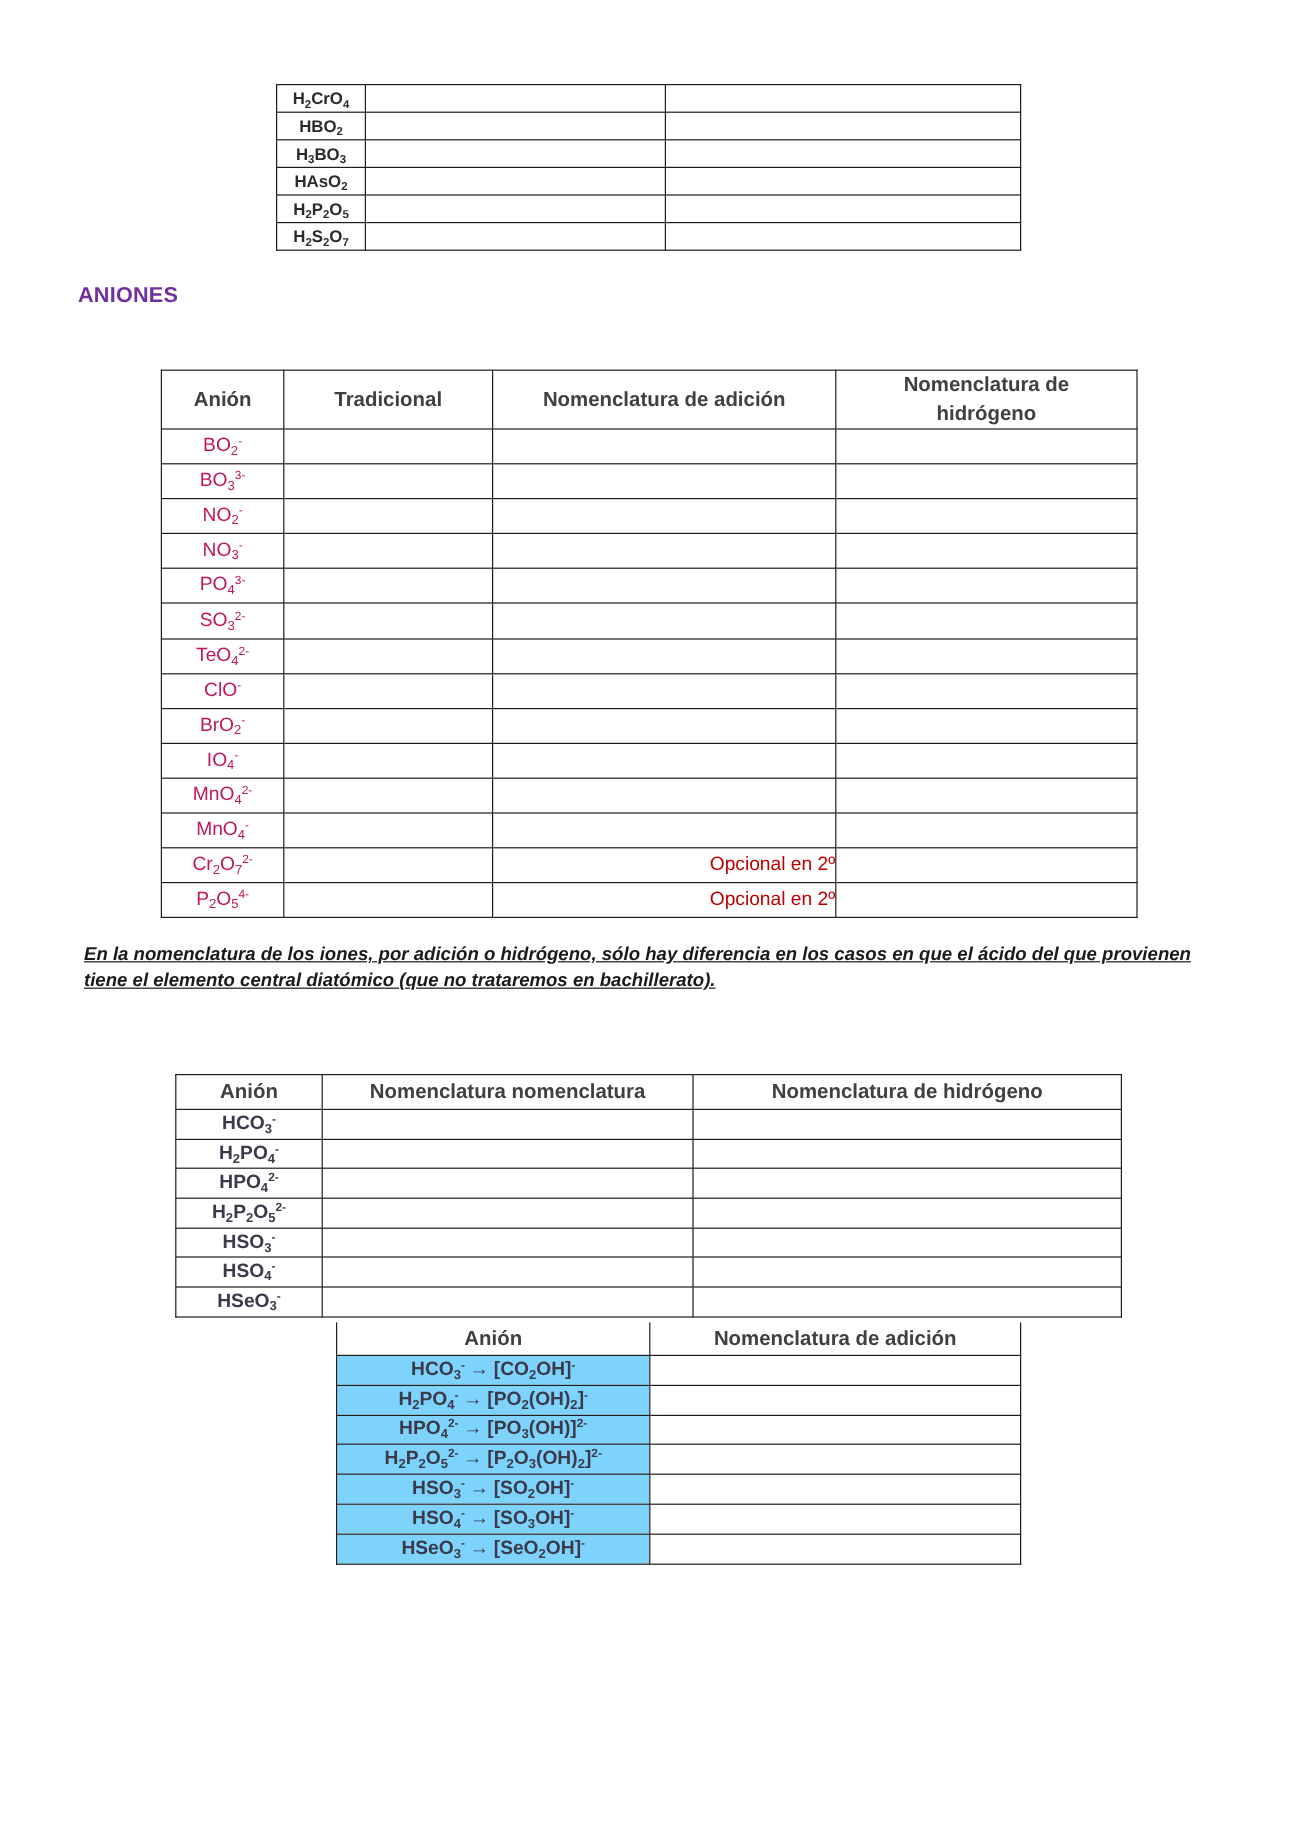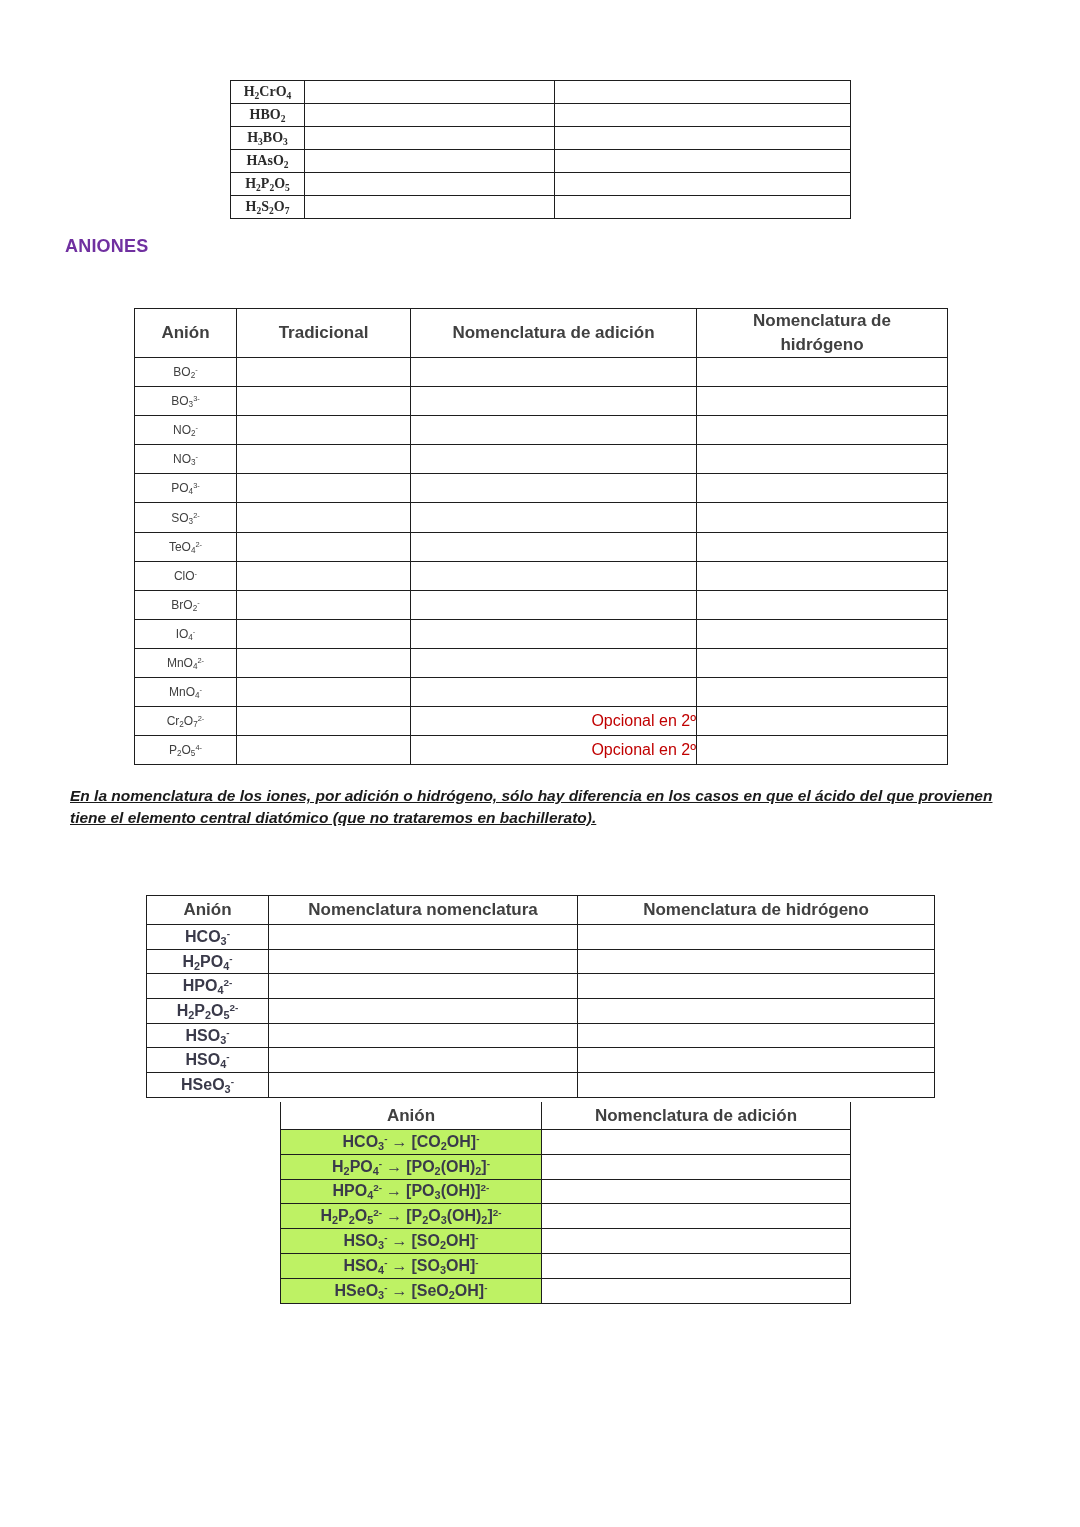--- a/index.html
+++ b/index.html
@@ -6,46 +6,46 @@
   body { width: 1080px; height: 1527px; position: relative; overflow: hidden;
          font-family: "Liberation Sans", "DejaVu Sans", sans-serif; color: #3a3a3a; }
   .abs { position: absolute; }
   table { border-collapse: collapse; table-layout: fixed; position: absolute; }
   td, th { border: 1.5px solid #1e1e1e; padding: 0; text-align: center; vertical-align: middle;
            overflow: hidden; white-space: nowrap; }
   sub { font-size: 0.68em; vertical-align: -0.28em; line-height: 0; }
   sup { font-size: 0.62em; vertical-align: 0.55em; line-height: 0; }
 
   
-  #t1 { left: 230px; top: 80px; width: 620px; font-family: Liberation Serif, serif; }
+  #t1 { left: 230px; top: 70px; width: 620px; }
   #t1 td { height: 22px; font-size: 14px; font-weight: bold; color: #2b2b2b; }
 
   
   #sec-title { left: 65px; top: 236px; font-size: 18px; font-weight: bold; color: #7030a0; letter-spacing: 0.2px; }
 
   
   #t2 { left: 134px; top: 308px; width: 813px; }
   #t2 th { height: 48px; font-size: 17px; font-weight: bold; color: #404040; line-height: 24px; white-space: normal; }
-  #t2 td { height: 28.1px; font-size: 12px; color: #404040; }
+  #t2 td { height: 28.1px; font-size: 16px; color: #be185d; }
   #t2 td.opt { color: #c00000; font-size: 16px; text-align: right; }
 
   
   #note { left: 70px; top: 785px; width: 942px; font-size: 15.5px; font-weight: bold;
           font-style: italic; text-decoration: underline; color: #1a1a1a; line-height: 22px; }
 
   
   #t3 { left: 146px; top: 895px; width: 788px; }
   #t3 th { height: 28px; font-size: 17px; font-weight: bold; color: #404040; }
   #t3 td { height: 23.7px; font-size: 16px; font-weight: bold; color: #3a3a4a; }
 
   
   #t4 { left: 280px; top: 1102px; width: 570px; }
   #t4 th { height: 27px; font-size: 17px; font-weight: bold; color: #404040; border-top: none; }
   #t4 td { height: 23.8px; font-size: 16px; font-weight: bold; color: #3a3a4a; }
-  #t4 td.gray { background: #bef264; margin-left: 32px; }
+  #t4 td.gray { background: #7dd3fc; margin-left: 32px; }
   .arrow { display: inline-block; margin: 0 4px; font-weight: bold; }
 </style>
 </head>
 <body>
 
 <table id="t1">
   <colgroup>
       <col style="width:74px">
       <col style="width:250px">
       <col style="width:296px">

